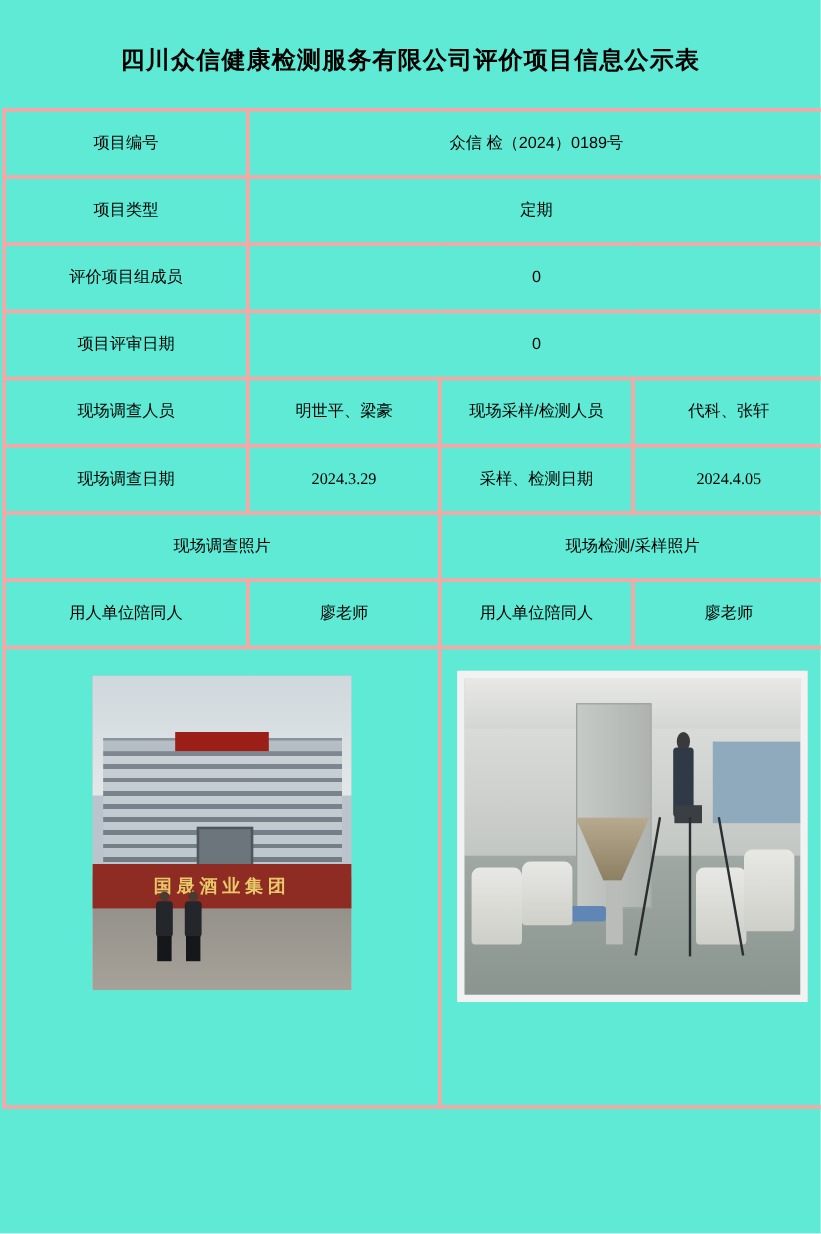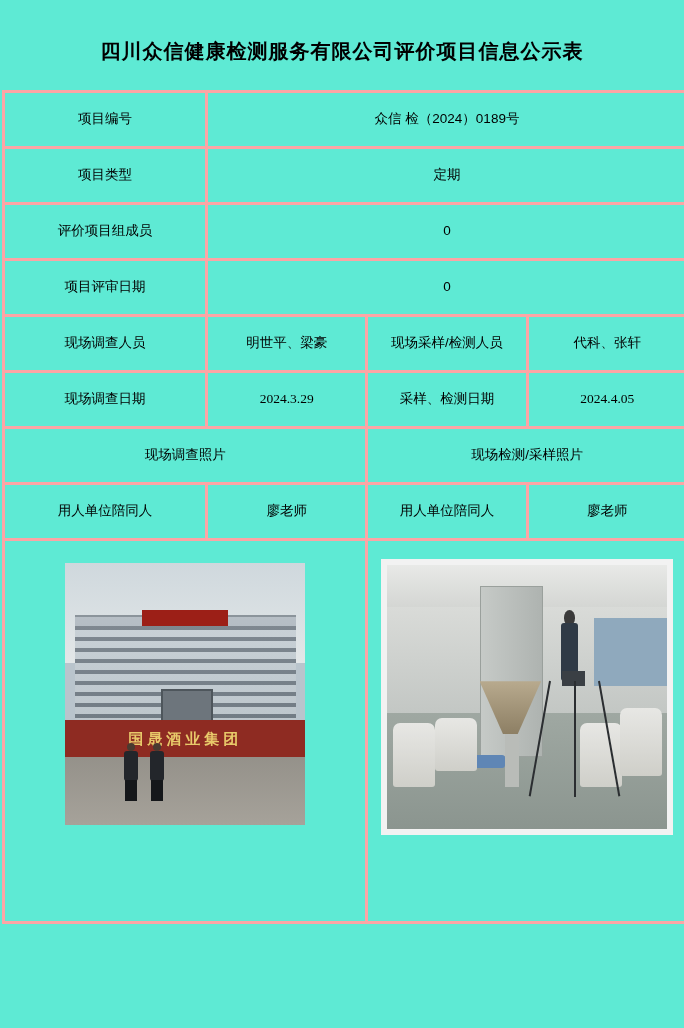--- a/index.html
+++ b/index.html
@@ -69,21 +69,21 @@
   .ph1-wrap {
     position: relative;
     width: 100%;
     height: 380px;
   }
   .ph1 {
     position: absolute;
     left: 50%;
     transform: translateX(-50%);
     top: 22px;
-    width: 240px;
+    width: 216px;
     height: 262px;
     overflow: hidden;
     background: #b9c4cc;
   }
   .ph1 .sky {
     position: absolute; left: 0; top: 0; width: 100%; height: 38%;
     background: linear-gradient(#cfd8dd, #e3e7e8);
   }
   .ph1 .bldg {
     position: absolute; left: 4%; top: 20%; width: 92%; height: 44%;

